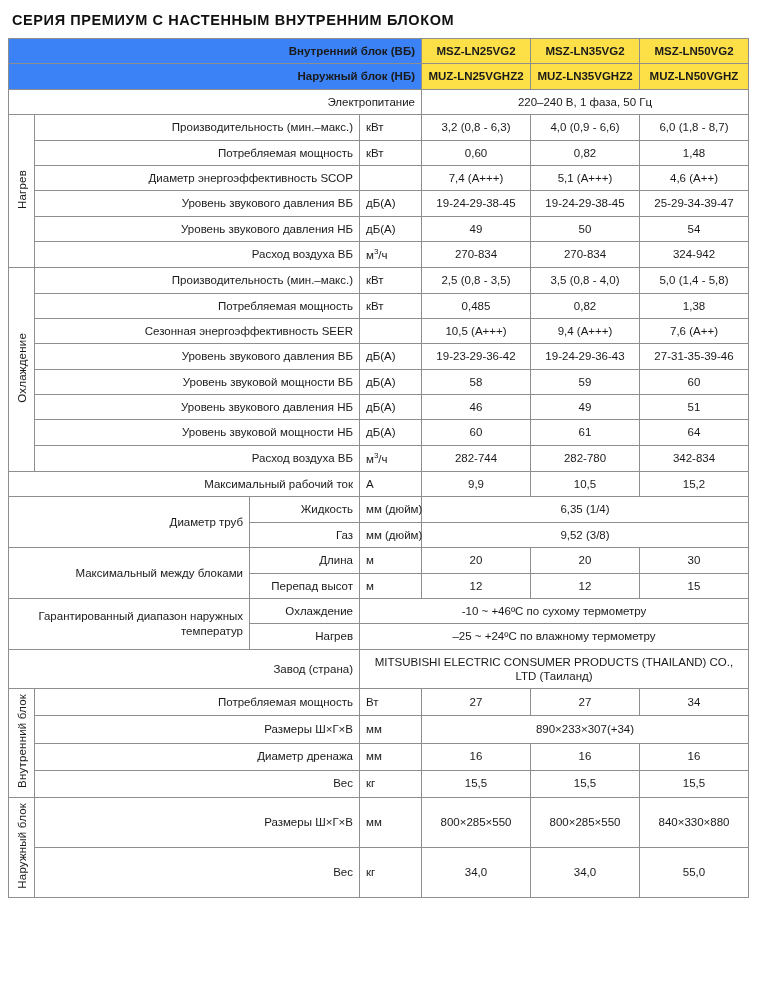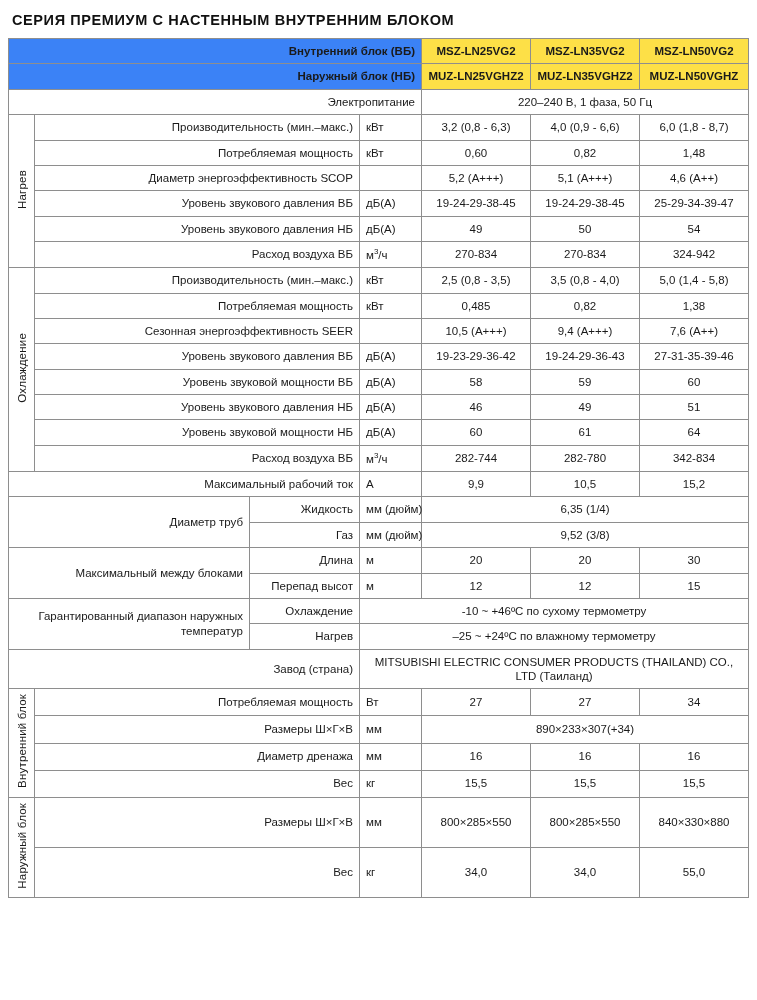--- a/index.html
+++ b/index.html
@@ -126,21 +126,21 @@
       <tr>
         <td class="lbl" colspan="2">Потребляемая мощность</td>
         <td class="unit">кВт</td>
         <td class="ctr">0,60</td>
         <td class="ctr">0,82</td>
         <td class="ctr">1,48</td>
       </tr>
       <tr>
         <td class="lbl" colspan="2">Диаметр энергоэффективность SCOP</td>
         <td class="unit"></td>
-        <td class="ctr">5,2 (A+++)</td>
+        <td class="ctr">7,4 (A+++)</td>
         <td class="ctr">5,1 (A+++)</td>
         <td class="ctr">4,6 (A++)</td>
       </tr>
       <tr>
         <td class="lbl" colspan="2">Уровень звукового давления ВБ</td>
         <td class="unit">дБ(А)</td>
         <td class="ctr">19-24-29-38-45</td>
         <td class="ctr">19-24-29-38-45</td>
         <td class="ctr">25-29-34-39-47</td>
       </tr>

